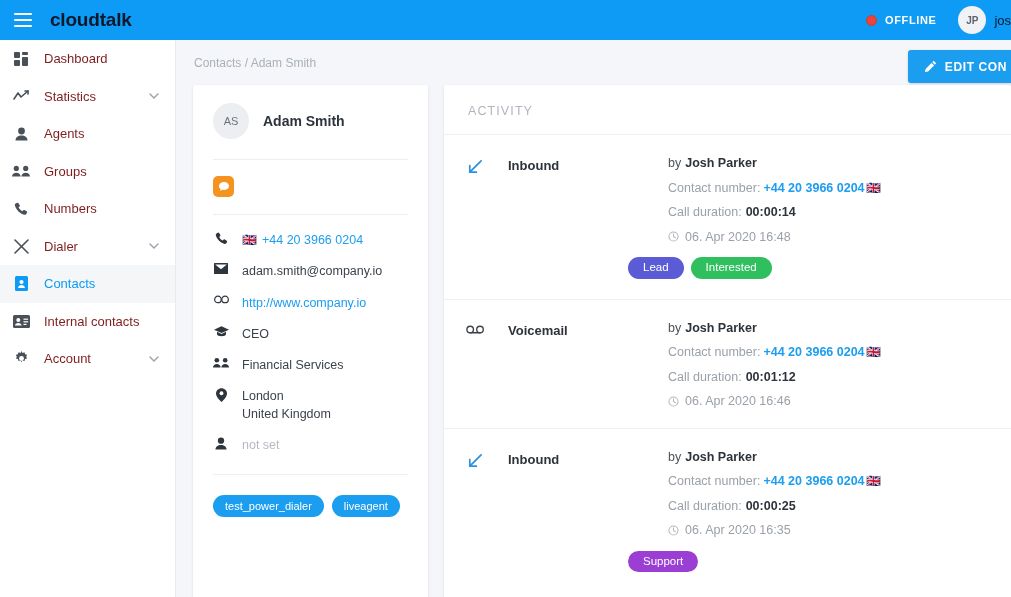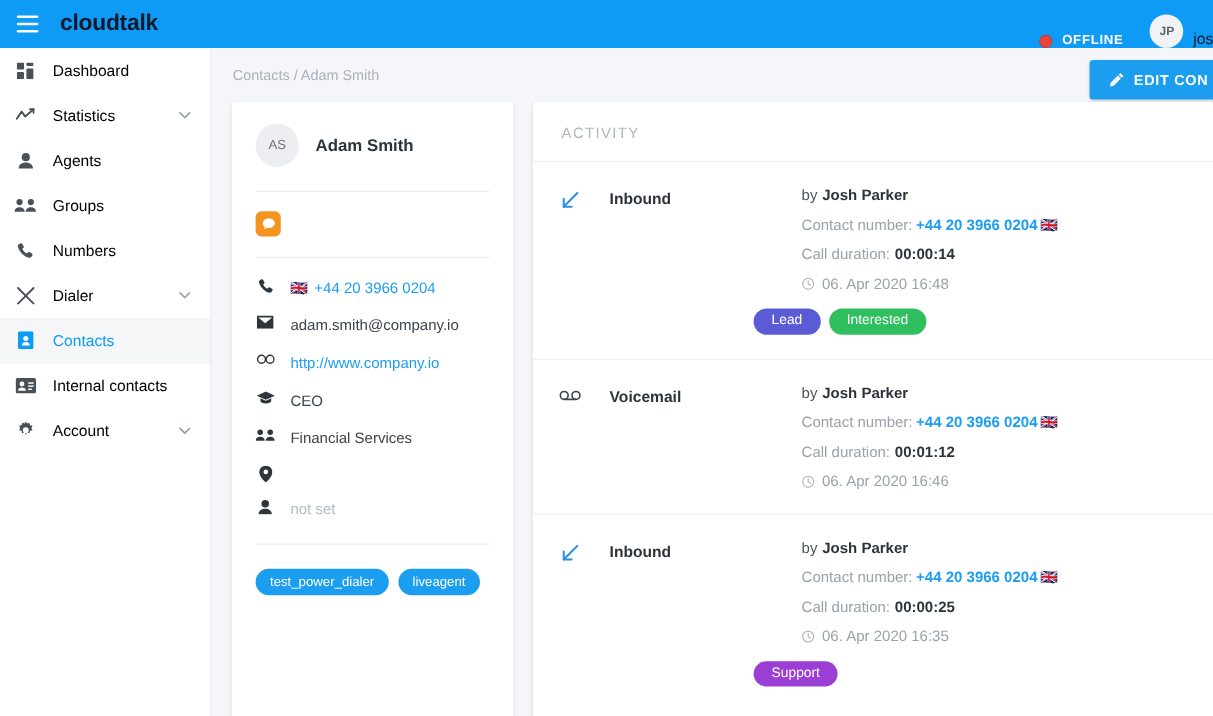--- a/index.html
+++ b/index.html
@@ -20,21 +20,21 @@
   .hamburger {
     width: 18px; height: 14px; margin-left: 14px; margin-right: 18px;
     display: flex; flex-direction: column; justify-content: space-between;
     cursor: pointer;
   }
   .hamburger span { display: block; height: 2px; background: #fff; border-radius: 1px; }
   .brand {
     color: #0f172a; font-size: 19px; font-weight: bold; letter-spacing: -0.2px;
   }
   .topbar-right {
-    margin-left: auto; display: flex; align-items: flex-end; height: 100%;
+    margin-left: auto; display: flex; align-items: center; height: 100%;
     padding-right: 0px;
   }
   .status-wrap { display: flex; align-items: center; margin-right: 22px; }
   .status-dot {
     width: 11px; height: 11px; border-radius: 50%;
     background: #e8453c; border: 1px solid #d23a30; margin-right: 8px;
   }
   .status-text {
     color: #ffffff; font-size: 11px; font-weight: bold; letter-spacing: 0.6px;
   }
@@ -56,21 +56,21 @@
   .nav-item {
     display: flex; align-items: center; height: 37.5px;
     padding-left: 10px; cursor: pointer; position: relative;
   }
   .nav-item .ico {
     width: 22px; height: 18px; margin-right: 12px;
     display: flex; align-items: center; justify-content: center;
     color: #4a5058; flex: 0 0 auto;
   }
   .nav-item .label {
-    font-size: 13px; color: #000000; flex: 1 1 auto;
+    font-size: 13px; color: #7f1d1d; flex: 1 1 auto;
   }
   .nav-item .chev {
     margin-right: 16px; color: #9aa1aa; font-size: 10px; line-height: 1;
   }
   .nav-item.active { background: #f5f6f8; }
   .nav-item.active .label { color: #0d9bf5; }
   .nav-item.active .ico { color: #0d9bf5; }
 
   
   .content {
@@ -386,20 +386,21 @@
             <span class="d-val">Financial Services</span>
           </div>
 
           <div class="detail-row">
             <span class="d-ico">
               <svg width="11" height="14" viewBox="0 0 12 15" fill="currentColor">
                 <path d="M6 0C2.7 0 0 2.6 0 5.8 0 10.2 6 15 6 15s6-4.8 6-9.2C12 2.6 9.3 0 6 0z"></path>
                 <circle cx="6" cy="5.6" r="2.1" fill="#fff"></circle>
               </svg>
             </span>
+            <span class="d-val"><span>London</span><br><span>United Kingdom</span></span>
           </div>
 
           <div class="detail-row">
             <span class="d-ico">
               <svg width="12" height="13" viewBox="0 0 13 14" fill="currentColor">
                 <circle cx="6.5" cy="4" r="3.4"></circle>
                   <path d="M0.5 13.5c0-3.2 2.7-5 6-5s6 1.8 6 5z"></path>
               </svg>
             </span>
             <span class="d-val muted">not set</span>

